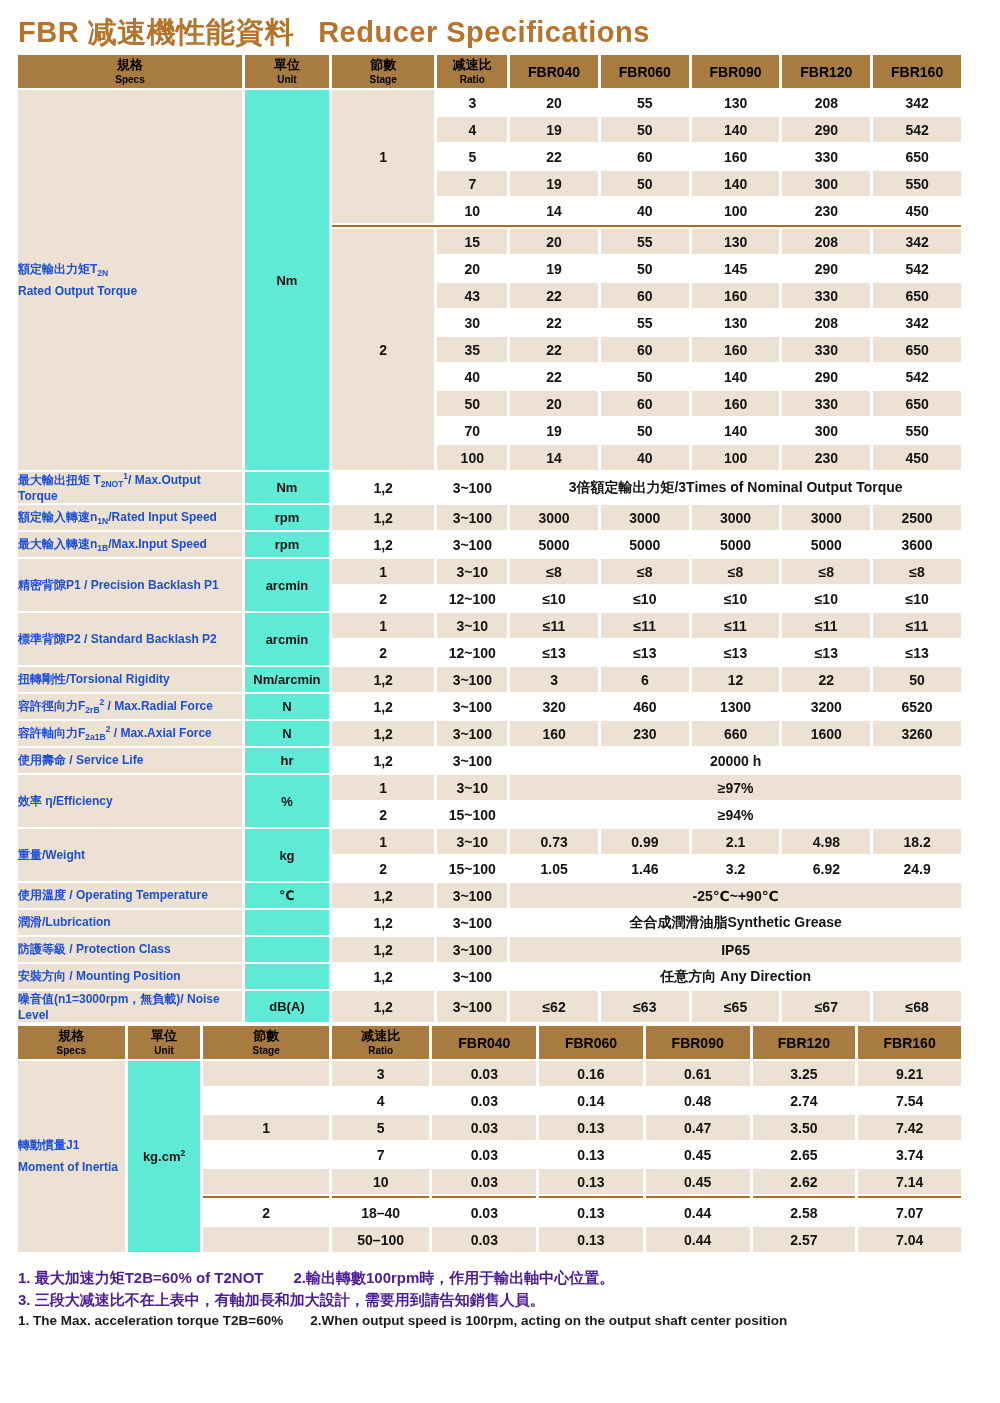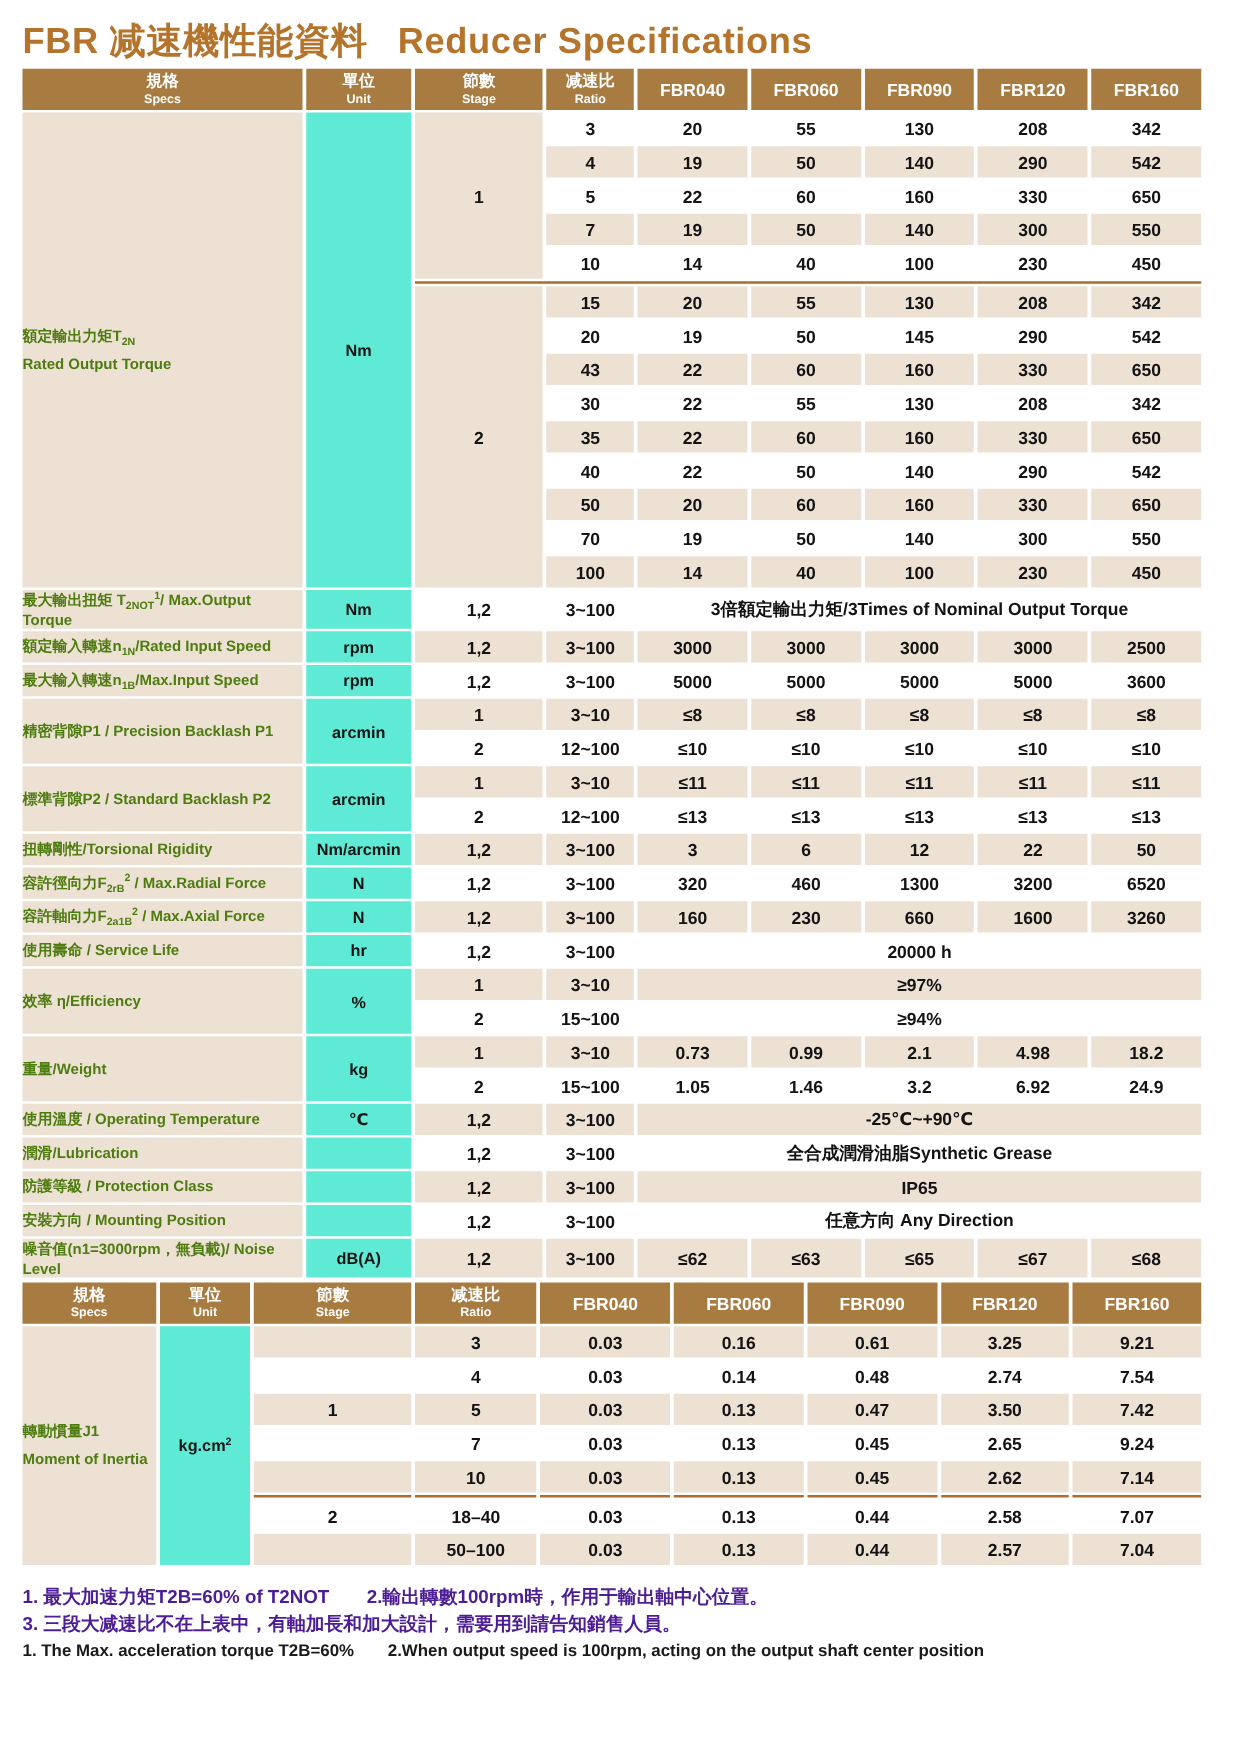--- a/index.html
+++ b/index.html
@@ -6,27 +6,27 @@
   body { width:1000px; font-family:"Liberation Sans","DejaVu Sans",sans-serif; }
   .page { position:relative; width:964px; height:1403px; overflow:hidden; background:#fff; }
 
   .title { padding:13px 0 0 18px; font-size:29px; font-weight:700; color:#b5742c; letter-spacing:0.5px; white-space:nowrap; }
   .title .en { margin-left:24px; }
   .title2 { padding-top:37px; }
 
   table.spec { border-collapse:separate; border-spacing:3px 2px; margin-left:15px; table-layout:fixed; }
   table.spec th, table.spec td { padding:0; overflow:hidden; }
 
-  thead th { background:#a87b41; color:#ffffff; font-weight:700; height:33px; text-align:center; }
+  thead th { background:#a87b41; color:#000000; font-weight:700; height:33px; text-align:center; }
   thead th .l1 { font-size:13px; line-height:15px; }
   thead th .l2 { font-size:10px; line-height:15px; }
   thead th.model { font-size:14px; }
 
   td { height:25px; text-align:center; font-size:14px; font-weight:600; color:#131313; }
-  td.lbl { text-align:left; padding-left:8px; font-size:12px; font-weight:700; background:#ede1d3; color:#4d7c0f; }
+  td.lbl { text-align:left; padding-left:8px; font-size:12px; font-weight:700; background:#ede1d3; color:#1d4ed8; }
   td.lbl .line { display:block; line-height:15px; }
   td.lbl .line + .line { margin-top:7px; }
   td.unit { background:#5eead4; font-size:13px; font-weight:600; }
   td.w { background:#ffffff; }
   td.b { background:#ede1d3; }
   td.fixedb { background:#ede1d3; }
   tr.divider td { height:2px; background:#a96f2b; padding:0; line-height:0; }
   sub { font-size:8.5px; line-height:0; }
   sup { font-size:8.5px; line-height:0; }
 
@@ -457,21 +457,21 @@
           <td class="b">3.50</td>
           <td class="b">7.42</td>
         </tr>
         <tr>
           <td class="w"></td>
           <td class="w">7</td>
           <td class="w">0.03</td>
           <td class="w">0.13</td>
           <td class="w">0.45</td>
           <td class="w">2.65</td>
-          <td class="w">9.24</td>
+          <td class="w">3.74</td>
         </tr>
         <tr>
           <td class="b"></td>
           <td class="b">10</td>
           <td class="b">0.03</td>
           <td class="b">0.13</td>
           <td class="b">0.45</td>
           <td class="b">2.62</td>
           <td class="b">7.14</td>
         </tr>

